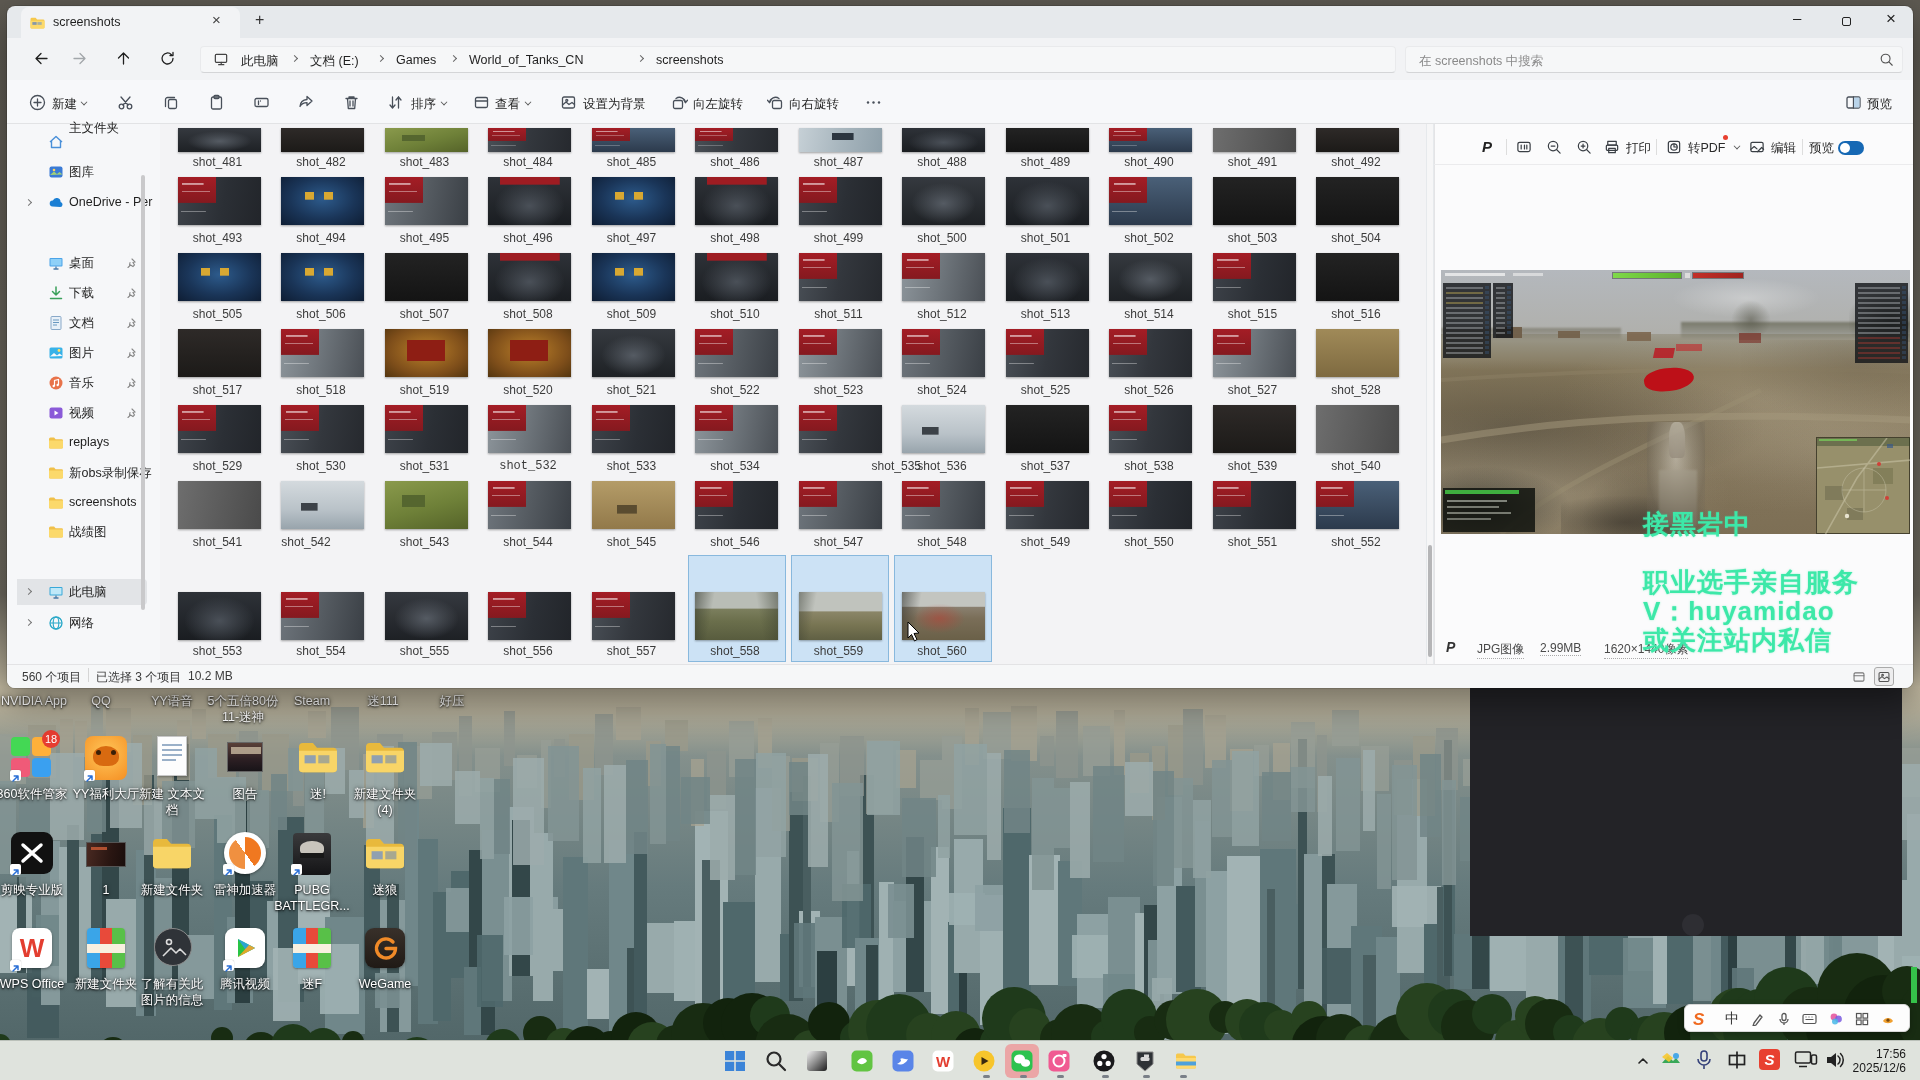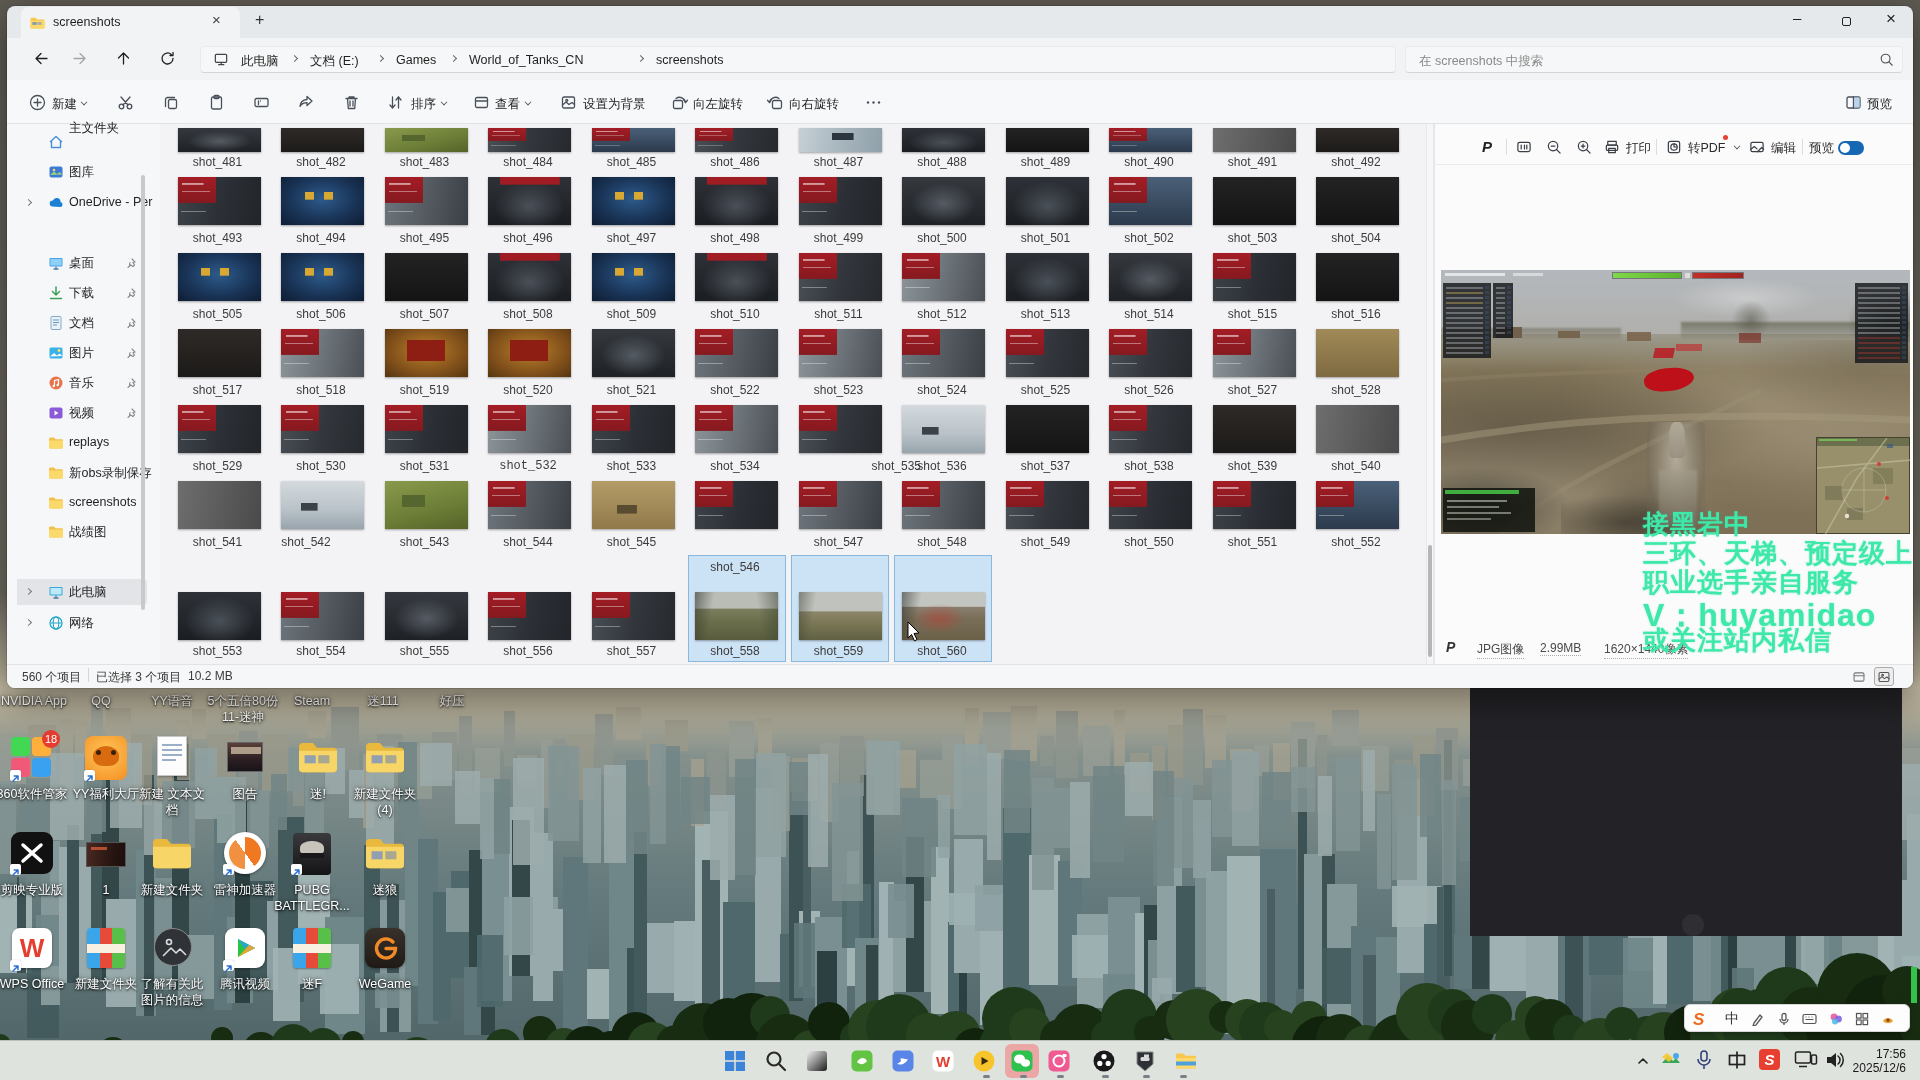--- a/index.html
+++ b/index.html
@@ -1058,21 +1058,21 @@
         <div class="glab" style="left:167.5px;top:535px;">shot_541</div>
         <div style="position:absolute;left:281.0px;top:481px;width:83px;height:48px;background:linear-gradient(#3c4248,#3c4248) 30% 55%/20% 16% no-repeat,linear-gradient(#d4dade 0%,#b9c2c8 60%,#98a4ac 100%);box-shadow:0 1px 2px rgba(0,0,0,0.35)"></div>
         <div class="glab" style="left:256px;top:535px;">shot_542</div>
         <div style="position:absolute;left:384.5px;top:481px;width:83px;height:48px;background:linear-gradient(#55662f,#55662f) 30% 40%/28% 26% no-repeat,linear-gradient(165deg,#8a9a4c 0%,#6e8038 55%,#556329 100%);box-shadow:0 1px 2px rgba(0,0,0,0.35)"></div>
         <div class="glab" style="left:374.5px;top:535px;">shot_543</div>
         <div style="position:absolute;left:488.0px;top:481px;width:83px;height:48px;background:linear-gradient(rgba(255,255,255,.55),rgba(255,255,255,.55)) 8% 13%/26% 4% no-repeat,linear-gradient(rgba(255,255,255,.4),rgba(255,255,255,.4)) 8% 30%/34% 3% no-repeat,linear-gradient(rgba(255,255,255,.35),rgba(255,255,255,.35)) 6% 72%/30% 3% no-repeat,linear-gradient(#a41d25,#85191f) 0 0/46% 54% no-repeat,linear-gradient(100deg,#6f767d 0%,#555b61 50%,#3a3f45 100%);box-shadow:0 1px 2px rgba(0,0,0,0.35)"></div>
         <div class="glab" style="left:478.0px;top:535px;">shot_544</div>
         <div style="position:absolute;left:591.5px;top:481px;width:83px;height:48px;background:linear-gradient(#5a4c30,#5a4c30) 40% 60%/24% 18% no-repeat,linear-gradient(#b49c68,#92794a);box-shadow:0 1px 2px rgba(0,0,0,0.35)"></div>
         <div class="glab" style="left:581.5px;top:535px;">shot_545</div>
         <div style="position:absolute;left:695.0px;top:481px;width:83px;height:48px;background:linear-gradient(rgba(255,255,255,.55),rgba(255,255,255,.55)) 8% 13%/26% 4% no-repeat,linear-gradient(rgba(255,255,255,.4),rgba(255,255,255,.4)) 8% 30%/34% 3% no-repeat,linear-gradient(rgba(255,255,255,.35),rgba(255,255,255,.35)) 6% 72%/30% 3% no-repeat,linear-gradient(#a41d25,#85191f) 0 0/46% 54% no-repeat,linear-gradient(100deg,#3e434a 0%,#2b2f35 55%,#22252a 100%);box-shadow:0 1px 2px rgba(0,0,0,0.35)"></div>
-        <div class="glab" style="left:685.0px;top:535px;margin-top:25px;">shot_546</div>
+        <div class="glab" style="left:685.0px;top:535px;">shot_546</div>
         <div style="position:absolute;left:798.5px;top:481px;width:83px;height:48px;background:linear-gradient(rgba(255,255,255,.55),rgba(255,255,255,.55)) 8% 13%/26% 4% no-repeat,linear-gradient(rgba(255,255,255,.4),rgba(255,255,255,.4)) 8% 30%/34% 3% no-repeat,linear-gradient(rgba(255,255,255,.35),rgba(255,255,255,.35)) 6% 72%/30% 3% no-repeat,linear-gradient(#a41d25,#85191f) 0 0/46% 54% no-repeat,linear-gradient(100deg,#6f767d 0%,#555b61 50%,#3a3f45 100%);box-shadow:0 1px 2px rgba(0,0,0,0.35)"></div>
         <div class="glab" style="left:788.5px;top:535px;">shot_547</div>
         <div style="position:absolute;left:902.0px;top:481px;width:83px;height:48px;background:linear-gradient(rgba(255,255,255,.55),rgba(255,255,255,.55)) 8% 13%/26% 4% no-repeat,linear-gradient(rgba(255,255,255,.4),rgba(255,255,255,.4)) 8% 30%/34% 3% no-repeat,linear-gradient(rgba(255,255,255,.35),rgba(255,255,255,.35)) 6% 72%/30% 3% no-repeat,linear-gradient(#a41d25,#85191f) 0 0/46% 54% no-repeat,linear-gradient(100deg,#6f767d 0%,#555b61 50%,#3a3f45 100%);box-shadow:0 1px 2px rgba(0,0,0,0.35)"></div>
         <div class="glab" style="left:892.0px;top:535px;">shot_548</div>
         <div style="position:absolute;left:1005.5px;top:481px;width:83px;height:48px;background:linear-gradient(rgba(255,255,255,.55),rgba(255,255,255,.55)) 8% 13%/26% 4% no-repeat,linear-gradient(rgba(255,255,255,.4),rgba(255,255,255,.4)) 8% 30%/34% 3% no-repeat,linear-gradient(rgba(255,255,255,.35),rgba(255,255,255,.35)) 6% 72%/30% 3% no-repeat,linear-gradient(#a41d25,#85191f) 0 0/46% 54% no-repeat,linear-gradient(100deg,#4a5057 0%,#33373d 50%,#26292e 100%);box-shadow:0 1px 2px rgba(0,0,0,0.35)"></div>
         <div class="glab" style="left:995.5px;top:535px;">shot_549</div>
         <div style="position:absolute;left:1109.0px;top:481px;width:83px;height:48px;background:linear-gradient(rgba(255,255,255,.55),rgba(255,255,255,.55)) 8% 13%/26% 4% no-repeat,linear-gradient(rgba(255,255,255,.4),rgba(255,255,255,.4)) 8% 30%/34% 3% no-repeat,linear-gradient(rgba(255,255,255,.35),rgba(255,255,255,.35)) 6% 72%/30% 3% no-repeat,linear-gradient(#a41d25,#85191f) 0 0/46% 54% no-repeat,linear-gradient(100deg,#3e434a 0%,#2b2f35 55%,#22252a 100%);box-shadow:0 1px 2px rgba(0,0,0,0.35)"></div>
         <div class="glab" style="left:1099.0px;top:535px;">shot_550</div>
         <div style="position:absolute;left:1212.5px;top:481px;width:83px;height:48px;background:linear-gradient(rgba(255,255,255,.55),rgba(255,255,255,.55)) 8% 13%/26% 4% no-repeat,linear-gradient(rgba(255,255,255,.4),rgba(255,255,255,.4)) 8% 30%/34% 3% no-repeat,linear-gradient(rgba(255,255,255,.35),rgba(255,255,255,.35)) 6% 72%/30% 3% no-repeat,linear-gradient(#a41d25,#85191f) 0 0/46% 54% no-repeat,linear-gradient(100deg,#3e434a 0%,#2b2f35 55%,#22252a 100%);box-shadow:0 1px 2px rgba(0,0,0,0.35)"></div>
         <div class="glab" style="left:1202.5px;top:535px;">shot_551</div>
@@ -1292,18 +1292,17 @@
             <rect x="2.5" y="3.5" width="12" height="10" rx="1.5" fill="none" stroke="#777" stroke-width="1.3" stroke-linecap="round" stroke-linejoin="round"></rect>
             <path d="M2.5 7h12" fill="none" stroke="#777" stroke-width="1.3" stroke-linecap="round" stroke-linejoin="round"></path>
           </svg></div>
         <div style="position:absolute;left:1874px;top:667px;width:20px;height:19px;border:1px solid #aaa;background:#ededee;border-radius:3px"></div>
         <div style="position:absolute;left:1877px;top:670px;width:14px;height:14px"><svg width="17" height="17" viewBox="0 0 17 17" style="width:14px;height:14px">
             <rect x="2.5" y="3" width="12" height="11" rx="1.5" fill="none" stroke="#555" stroke-width="1.3" stroke-linecap="round" stroke-linejoin="round"></rect>
             <path d="M2.5 11l3.5-3 3 2.5 3-2 2.5 2" fill="none" stroke="#555" stroke-width="1.3" stroke-linecap="round" stroke-linejoin="round"></path>
             <circle cx="6.8" cy="6.3" r="1" fill="none" stroke="#555" stroke-width="1.3" stroke-linecap="round" stroke-linejoin="round"></circle>
           </svg></div>
         <div style="position:absolute;left:1643px;top:507px;color:#3de8a8;font-size:26px;font-weight:bold;letter-spacing:1px;white-space:nowrap;text-shadow:0 0 2px rgba(60,230,170,.5)">接黑岩中</div>
-        <div style="position:absolute;left:1643px;top:536px;color:#3de8a8;font-size:26px;font-weight:bold;letter-spacing:1px;white-space:nowrap;text-shadow:0 0 2px rgba(60,230,170,.5)">三环、天梯、预定级上</div>
         <div style="position:absolute;left:1643px;top:565px;color:#3de8a8;font-size:26px;font-weight:bold;letter-spacing:1px;white-space:nowrap;text-shadow:0 0 2px rgba(60,230,170,.5)">职业选手亲自服务</div>
-        <div style="position:absolute;left:1643px;top:594px;color:#3de8a8;font-size:32px;font-weight:bold;letter-spacing:1px;white-space:nowrap;text-shadow:0 0 2px rgba(60,230,170,.5)">V：huyamidao</div>
+        <div style="position:absolute;left:1643px;top:594px;color:#3de8a8;font-size:26px;font-weight:bold;letter-spacing:1px;white-space:nowrap;text-shadow:0 0 2px rgba(60,230,170,.5)">V：huyamidao</div>
         <div style="position:absolute;left:1643px;top:623px;color:#3de8a8;font-size:26px;font-weight:bold;letter-spacing:1px;white-space:nowrap;text-shadow:0 0 2px rgba(60,230,170,.5)">或关注站内私信</div>
       </div>
     </div>
   </div>
 </body></html>

